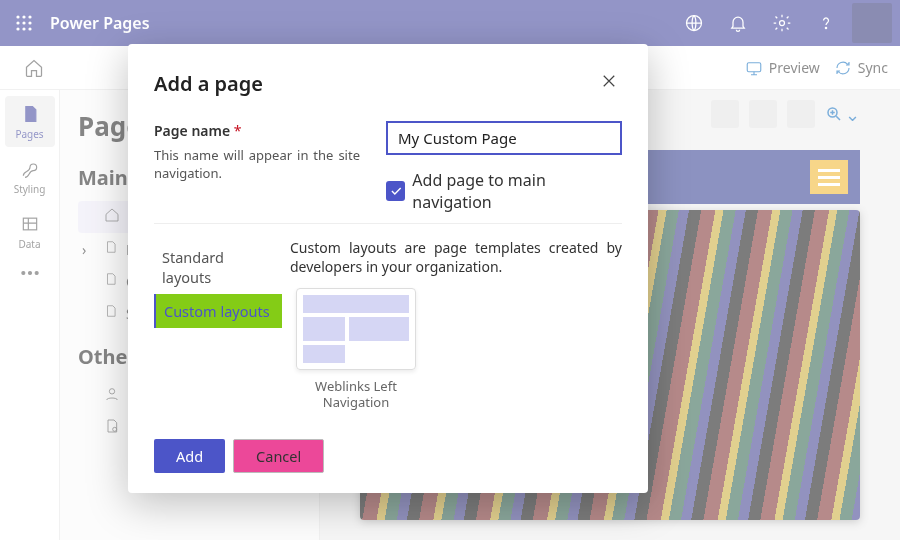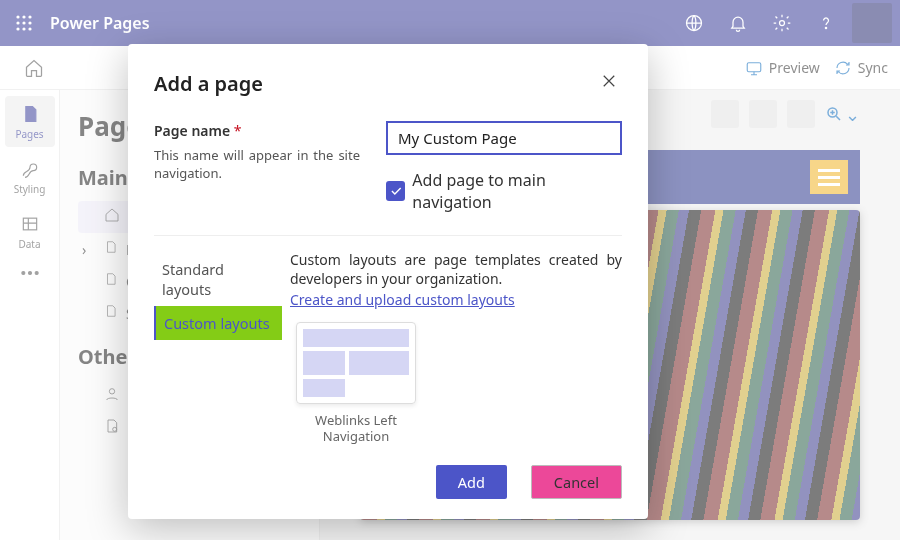--- a/index.html
+++ b/index.html
@@ -96,40 +96,40 @@
   .field-help { font-size:13px; color:#555; margin-top:6px; text-align:justify; }
   .field-input-col { flex:1; }
   .text-input {
     width:100%; height:34px; border:2px solid #4c55c8; padding:0 10px; font-size:15px;
     outline:none; color:#222;
   }
   .checkbox-row { display:flex; align-items:center; gap:7px; margin-top:14px; font-size:16px; color:#333;justify-content:space-between; }
   .cb { width:20px; height:20px; background:#4c55c8; border-radius:3px; display:flex; align-items:center; justify-content:center; }
   .cb svg { stroke:#fff; stroke-width:2.4; fill:none; }
 
-  .layouts { display:flex; margin-top:22px; border-top:1px solid #eee; padding-top:14px; }
+  .layouts { display:flex; margin-top:10px; border-top:1px solid #eee; padding-top:14px; }
   .layout-tabs { width:128px; padding-top:2px; }
   .layout-tab { font-size:14.5px; color:#555; padding:7px 8px; cursor:pointer; }
   .layout-tab.active { color:#4c55c8; border-left:2px solid #4c55c8; background:#84cc16; }
   .layout-content { flex:1; padding-left:8px; }
   .layout-desc { font-size:14px; color:#333; text-align:justify; }
   .layout-link { color:#4c55c8; text-decoration:underline; font-size:14px; cursor:pointer; }
   .template-grid { display:flex; gap:18px; margin-top:12px; }
   .template-card { width:132px; text-align:center; cursor:pointer; }
   .template-thumb {
     width:120px; height:82px; border:1px solid #ddd; border-radius:4px; padding:6px;
     display:grid; grid-template-columns: 42px 1fr; grid-template-rows: 18px 1fr 18px; gap:4px;
     box-shadow:0 2px 4px rgba(0,0,0,.08);
     margin: 0 auto;
   }
   .template-thumb div { background:#d5d6f4; }
   .template-thumb .full { grid-column:1 / span 2; }
   .template-name { font-size:13px; color:#666; margin-top:8px; line-height:1.25; }
 
-  .modal-footer { display:flex; justify-content:flex-end; gap:24px; margin-top:20px; }
+  .modal-footer { display:flex; gap:8px; margin-top:28px; }
   .btn { height:34px; padding:0 22px; font-size:14.5px; border-radius:2px; cursor:pointer; border:none; }
   .btn-primary { background:#4c55c8; color:#fff; }
   .btn-secondary { background:#ec4899; border:1px solid #bbb; color:#333; }
 </style>
 </head>
 <body>
 
 <div class="topbar">
   <div class="waffle">
     <svg width="16" height="16" viewBox="0 0 16 16">
@@ -334,21 +334,20 @@
     </div>
   </div>
 
   <div class="layouts">
     <div class="layout-tabs">
       <div class="layout-tab">Standard layouts</div>
       <div class="layout-tab active">Custom layouts</div>
     </div>
     <div class="layout-content">
       <div class="layout-desc">Custom layouts are page templates created by developers in your organization.</div>
-      <a class="layout-link">Create and upload custom layouts</a>
       <div class="template-grid">
         <div class="template-card">
           <div class="template-thumb">
             <div class="full"></div>
             <div></div>
               <div></div>
             <div></div>
               <div style="background:transparent"></div>
           </div>
           <div class="template-name">Weblinks Left Navigation</div>

